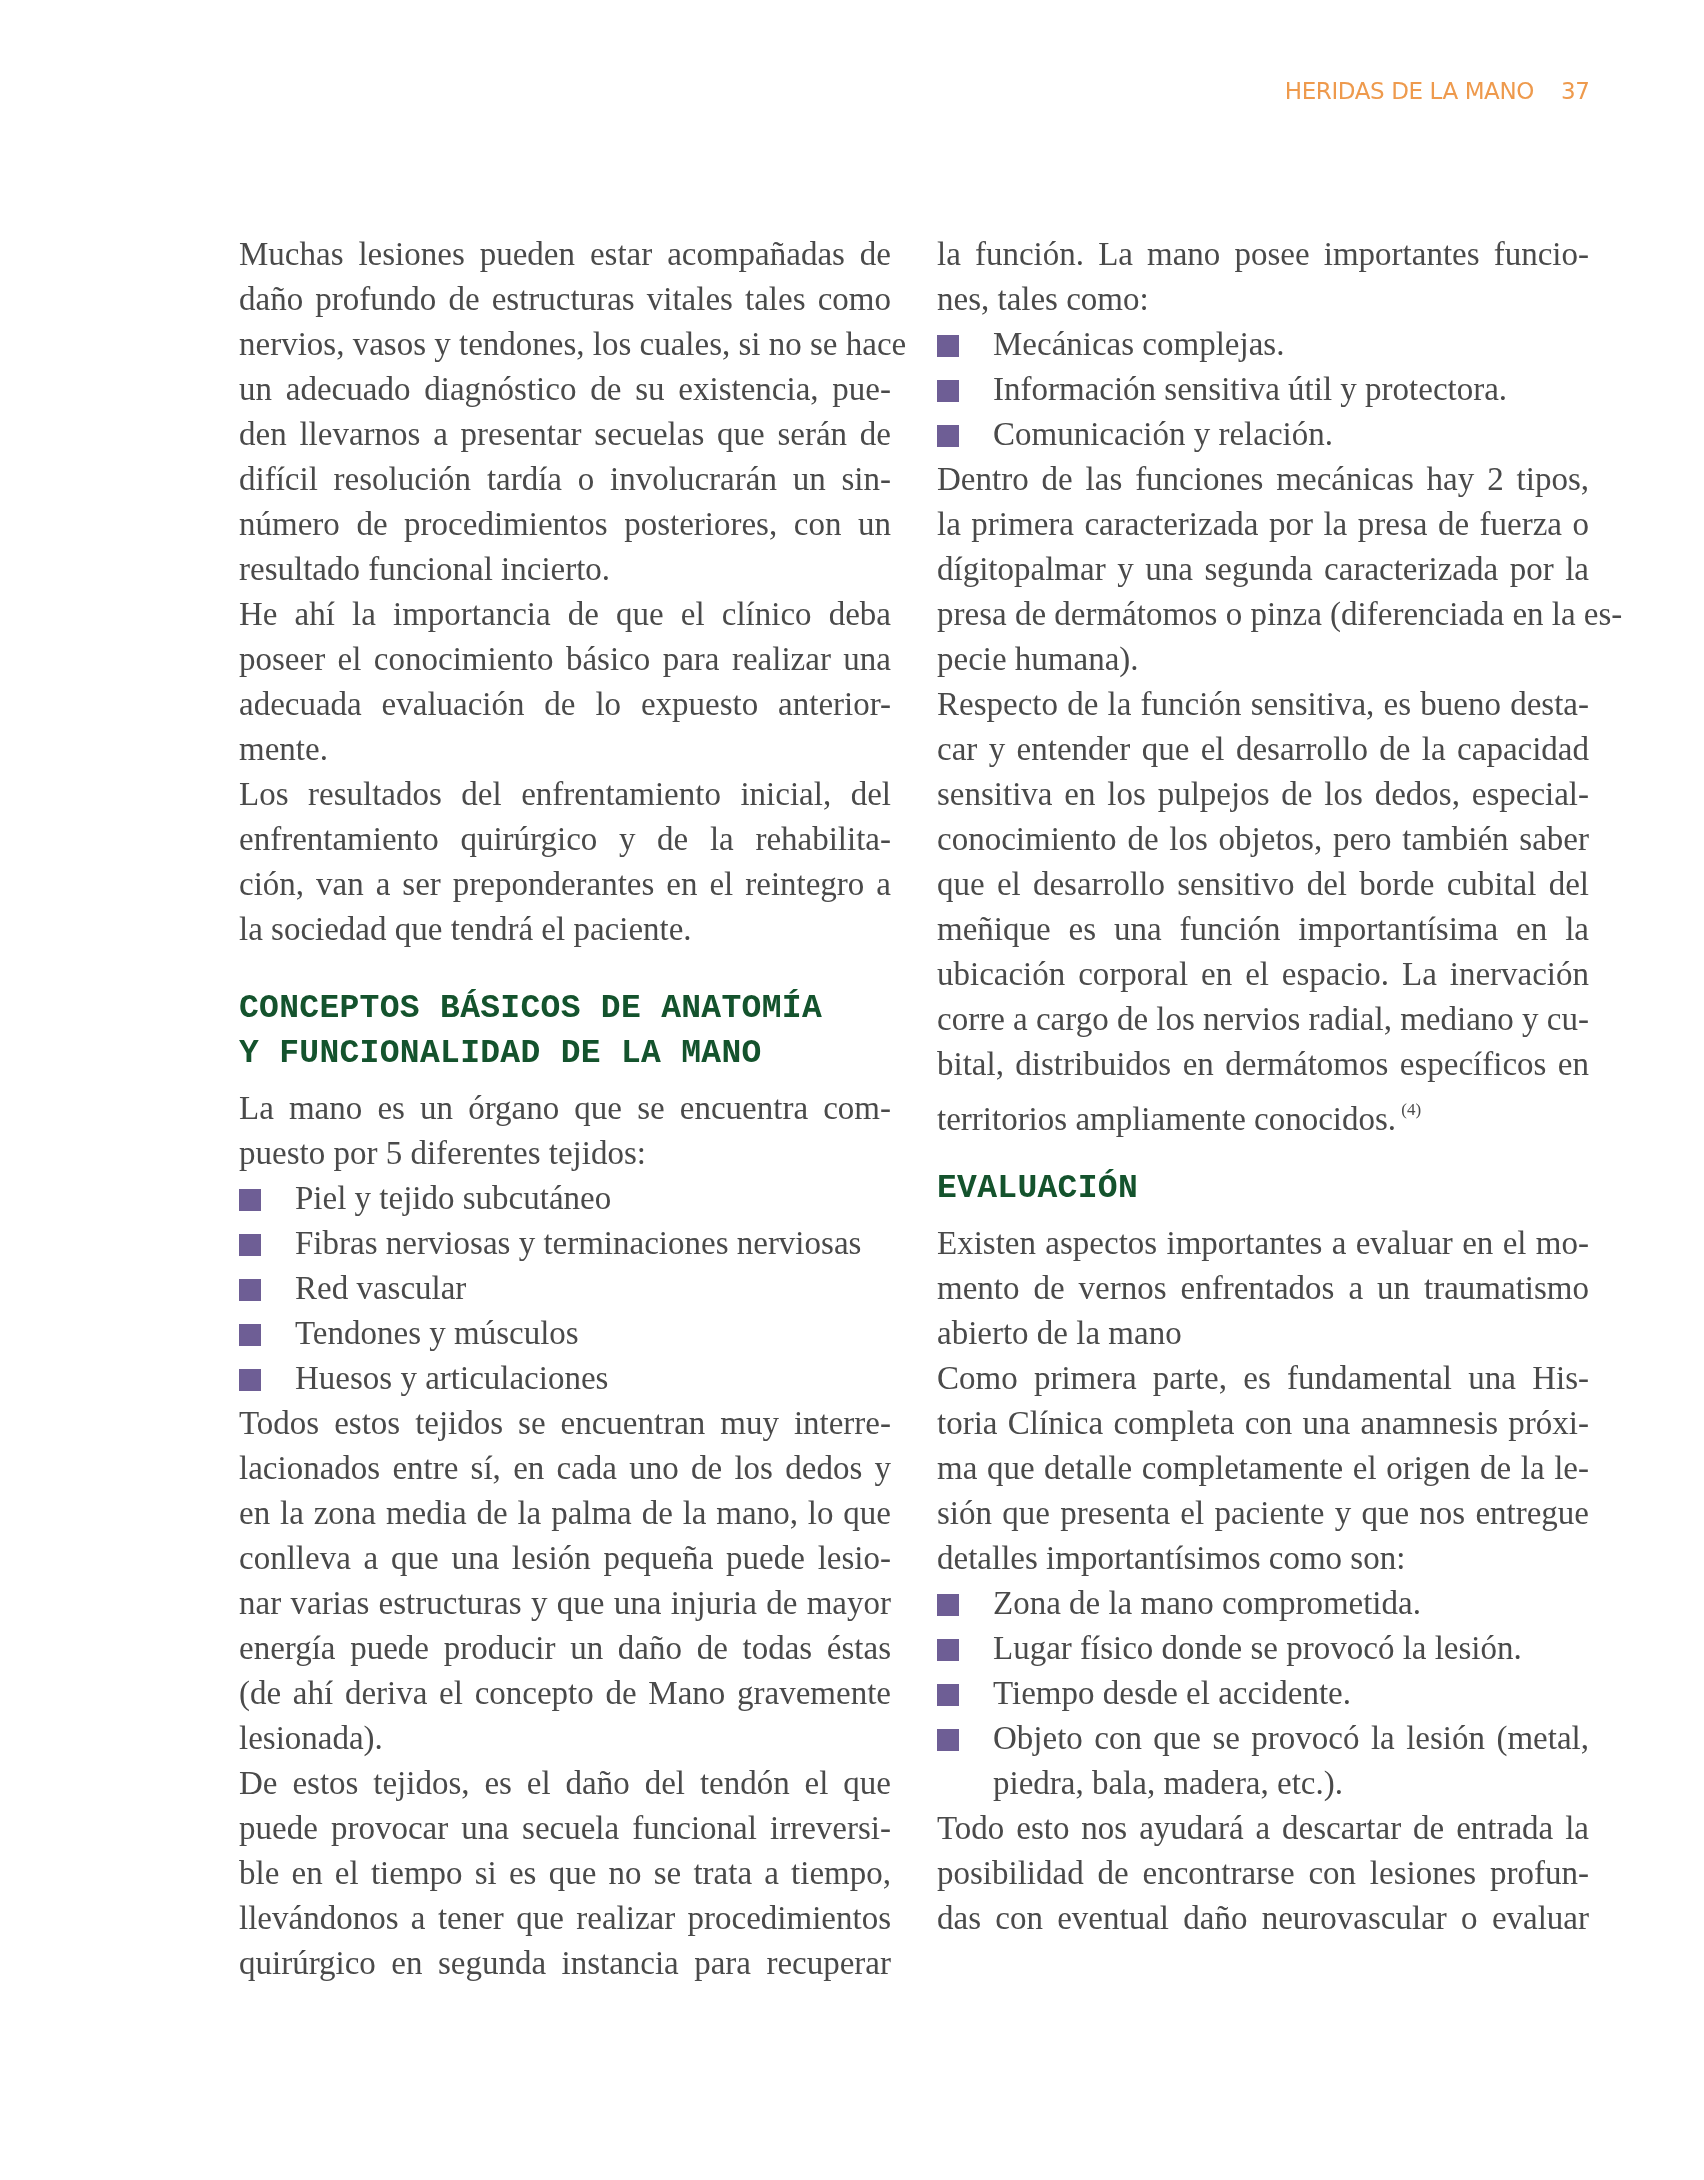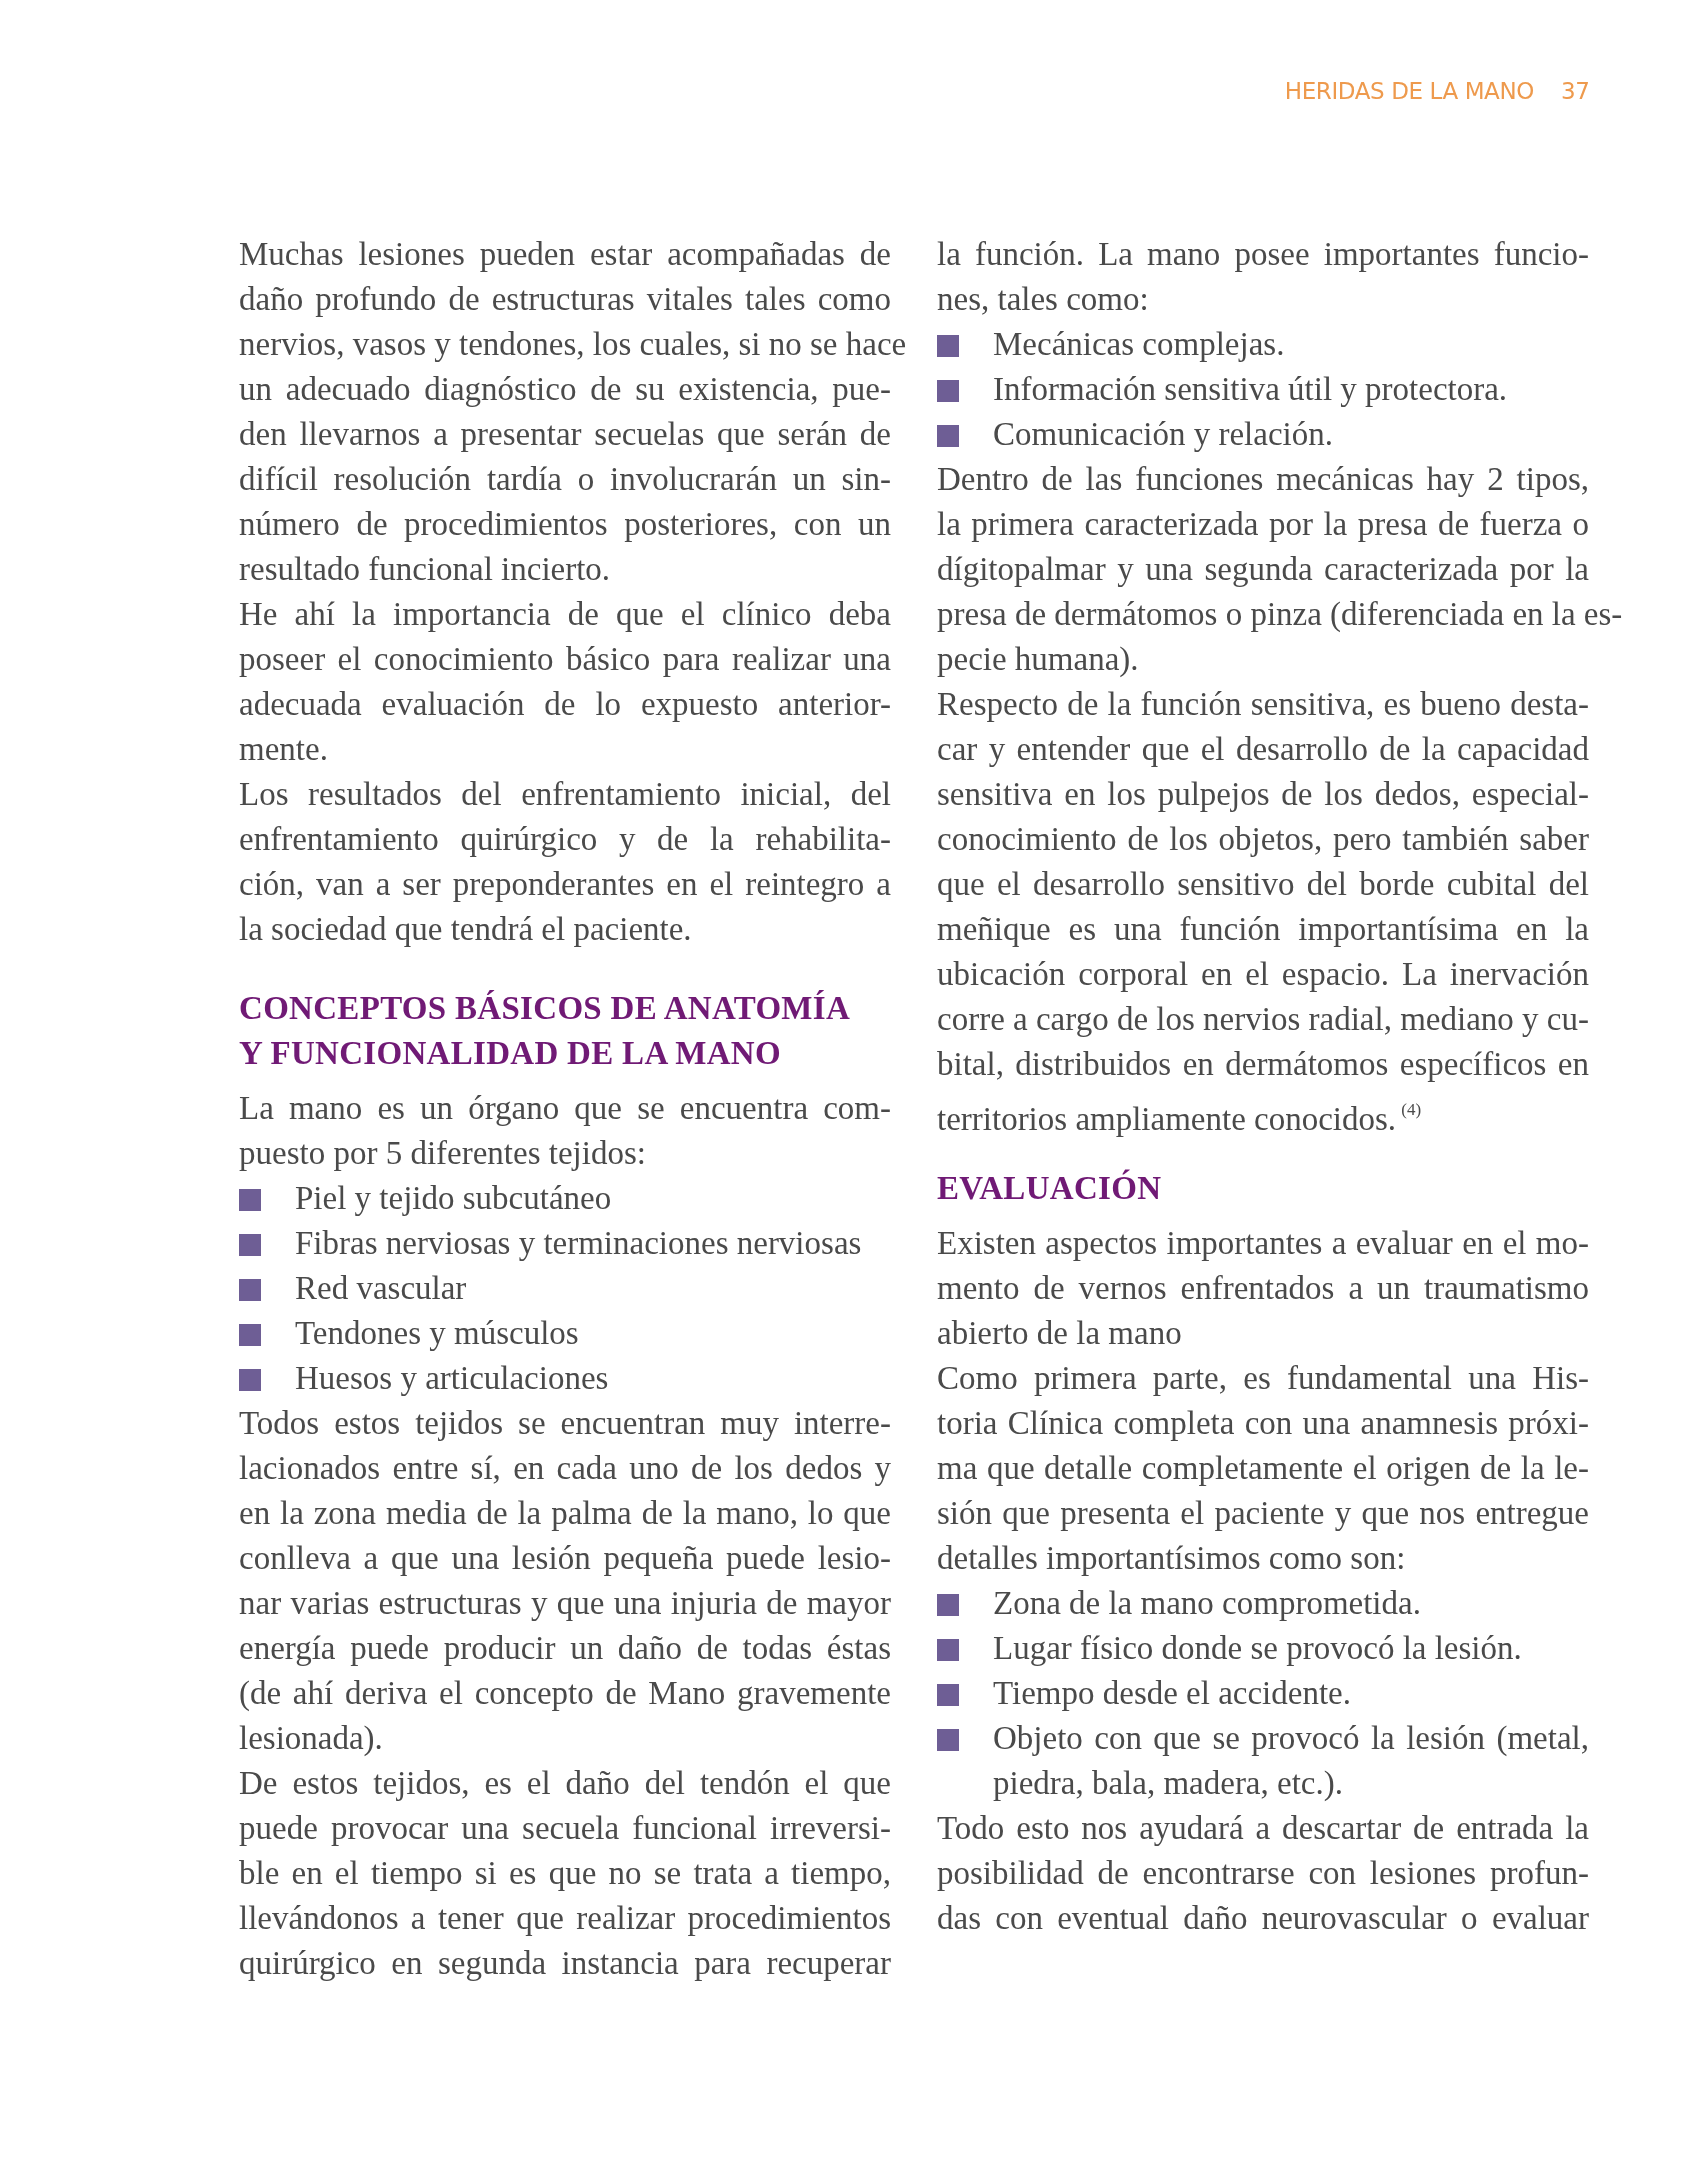--- a/index.html
+++ b/index.html
@@ -23,22 +23,22 @@
     height: 45px; line-height: 45px; white-space: nowrap; overflow: visible;
     text-align: justify; text-align-last: justify; display: block;
   }
   .line.last { text-align-last: left; }
   .bullet-line { position: relative; padding-left: 56px; }
   .bullet-line .sq {
     position: absolute; left: 0; top: 12.8px; width: 22px; height: 22px; background: #6e5e95;
   }
   .indent { padding-left: 56px; }
   .heading {
-    font-family: Liberation Serif, serif; font-weight: bold;
-    color: #701a75; font-size: 33px; letter-spacing: 0.3px;
+    font-family: Liberation Mono, monospace; font-weight: bold;
+    color: #14532d; font-size: 33px; letter-spacing: 0.3px;
     height: 45px; line-height: 45px; white-space: nowrap;
   }
   .gap-sm { height: 24px; }
   .gap-md { height: 22px; }
   sup.ref { font-size: 17px; vertical-align: 15.3px; margin-left: 5.1px; }
 </style>
 </head>
 <body>
 
 <div class="running-header">

